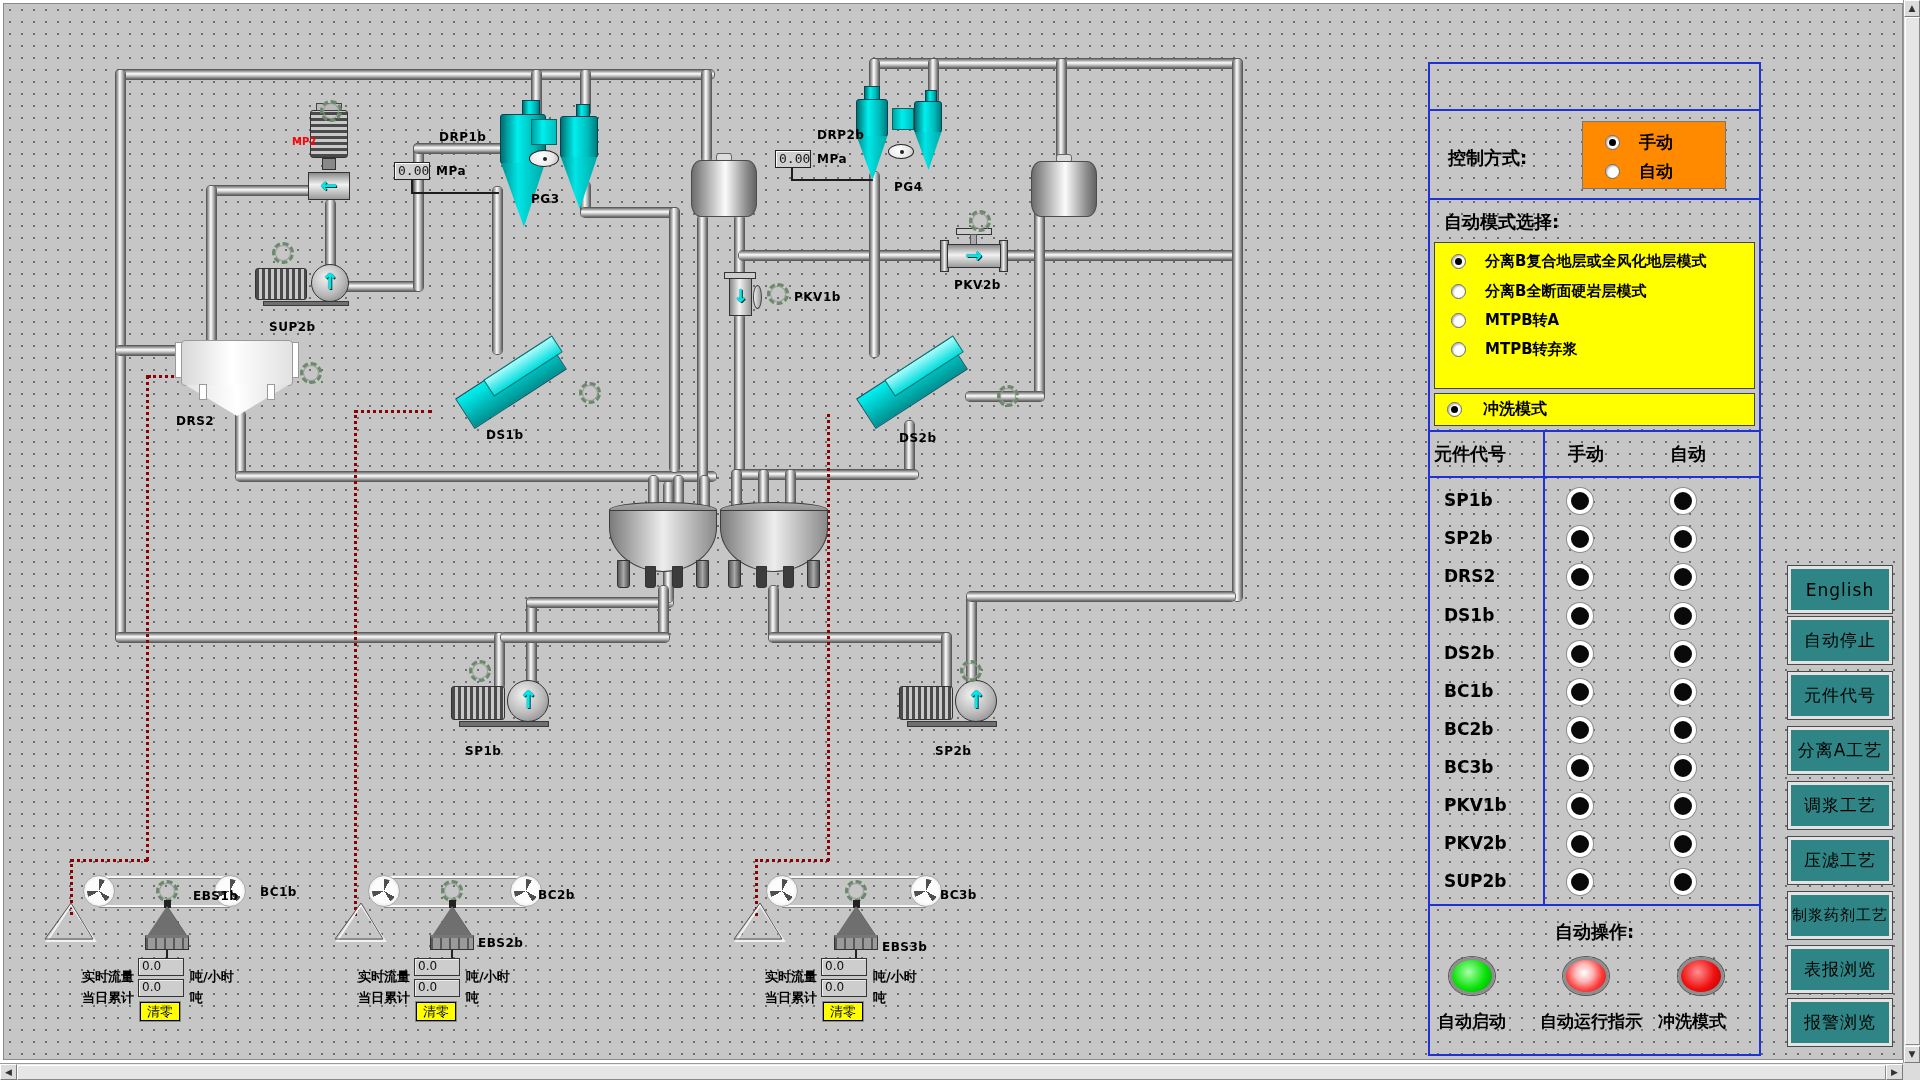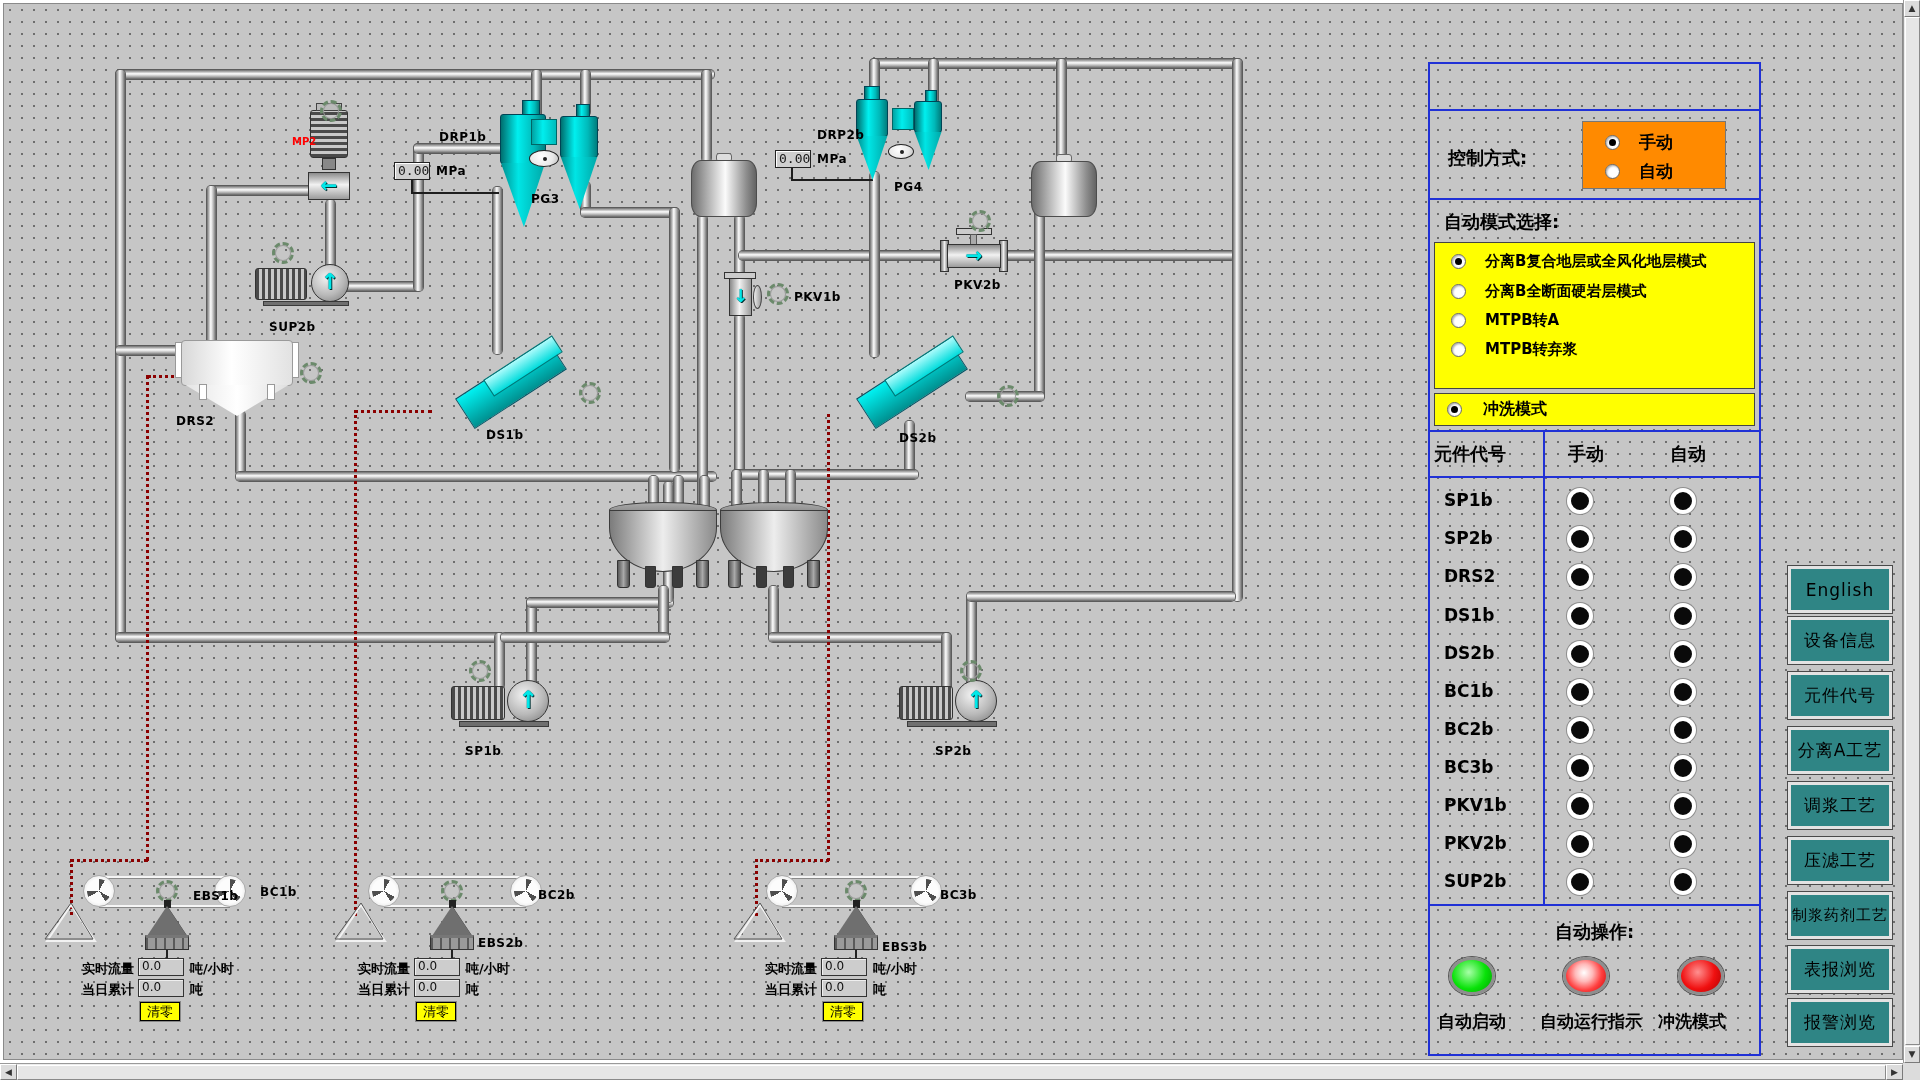--- a/index.html
+++ b/index.html
@@ -52,21 +52,21 @@
   .lblr{font-size:10px;color:#f00;font-weight:bold;white-space:nowrap;}
   
   .belt{background:#f5f5f5;box-shadow:0 1px 0 #8a8a8a;height:2px;}
   .pulley{width:32px;height:32px;border-radius:50%;background:radial-gradient(circle,#fcfcfc 55%,#d9d9d9);border:1px solid #aaa;}
   .fan{position:absolute;left:3px;top:3px;width:24px;height:24px;border-radius:50%;
     background:conic-gradient(#4e4e4e 0 28deg,transparent 28deg 120deg,#4e4e4e 120deg 148deg,transparent 148deg 240deg,#4e4e4e 240deg 268deg,transparent 268deg 360deg);}
   .etri{width:0;height:0;border-left:20px solid transparent;border-right:20px solid transparent;border-bottom:30px solid #6f6f6f;filter:drop-shadow(1px 1px 0 #444);}
   .ebase{background:repeating-linear-gradient(90deg,#5a5a5a 0 2px,#9a9a9a 2px 9px);border:1px solid #333;border-top:3px solid #777;}
   .fld{background:#cdcdcd;border:1px solid #333;box-shadow:1px 1px 0 #efefef inset;font-size:12px;line-height:15px;padding-left:3px;color:#111;}
   .clear{background:#ffff00;border:1px solid #000;box-shadow:0 0 0 1px #888;font-size:13px;text-align:center;line-height:17px;color:#000;cursor:pointer;}
-  .slabel{font-size:13px;color:#000;white-space:nowrap;}
+  .slabel{font-size:13px;color:#000;white-space:nowrap;margin-top:8px;}
   
   .panel{position:absolute;left:1424px;top:58px;width:333px;height:994px;border:2px solid #2031d6;}
   .hline{background:#2031d6;height:2px;left:0;width:100%;}
   .vline{background:#2031d6;width:2px;}
   .ptxt{font-size:18px;color:#000;white-space:nowrap;}
   .radio{width:15px;height:15px;border-radius:50%;background:#fff;border:1px solid #666;box-shadow:1px 1px 2px #00000055 inset;}
   .radio.sel::after{content:"";position:absolute;left:3px;top:3px;width:7px;height:7px;border-radius:50%;background:#000;}
   .ybox{background:#ffff00;border:1px solid #444;}
   .obox{background:#ff8a00;border:1px solid #777;}
   .ind{width:26px;height:26px;border-radius:50%;background:#0a0a0a;border:4px solid #fff;box-shadow:0 0 0 1px #8e8e8e;}
@@ -427,21 +427,21 @@
     <b class="ptxt" style="left:0;top:856px;width:100%;text-align:center">自动操作:</b>
     <i class="lamp green" style="left:19px;top:893px"></i>
     <i class="lamp redglow" style="left:133px;top:893px"></i>
     <i class="lamp red" style="left:248px;top:893px"></i>
     <b class="ptxt" style="left:8px;top:946px;font-size:17px">自动启动</b>
     <b class="ptxt" style="left:110px;top:946px;font-size:17px">自动运行指示</b>
     <b class="ptxt" style="left:228px;top:946px;font-size:17px">冲洗模式</b>
   </div>
 
   <div class="nav-btn" style="top:562px">English</div>
-  <div class="nav-btn" style="top:613px">设备信息</div>
+  <div class="nav-btn" style="top:613px">自动停止</div>
   <div class="nav-btn" style="top:668px">元件代号</div>
   <div class="nav-btn" style="top:723px">分离A工艺</div>
   <div class="nav-btn" style="top:778px">调浆工艺</div>
   <div class="nav-btn" style="top:833px">压滤工艺</div>
   <div class="nav-btn" style="top:888px;font-size:15px">制浆药剂工艺</div>
   <div class="nav-btn" style="top:942px">表报浏览</div>
   <div class="nav-btn" style="top:995px">报警浏览</div>
 
 </div>
 

